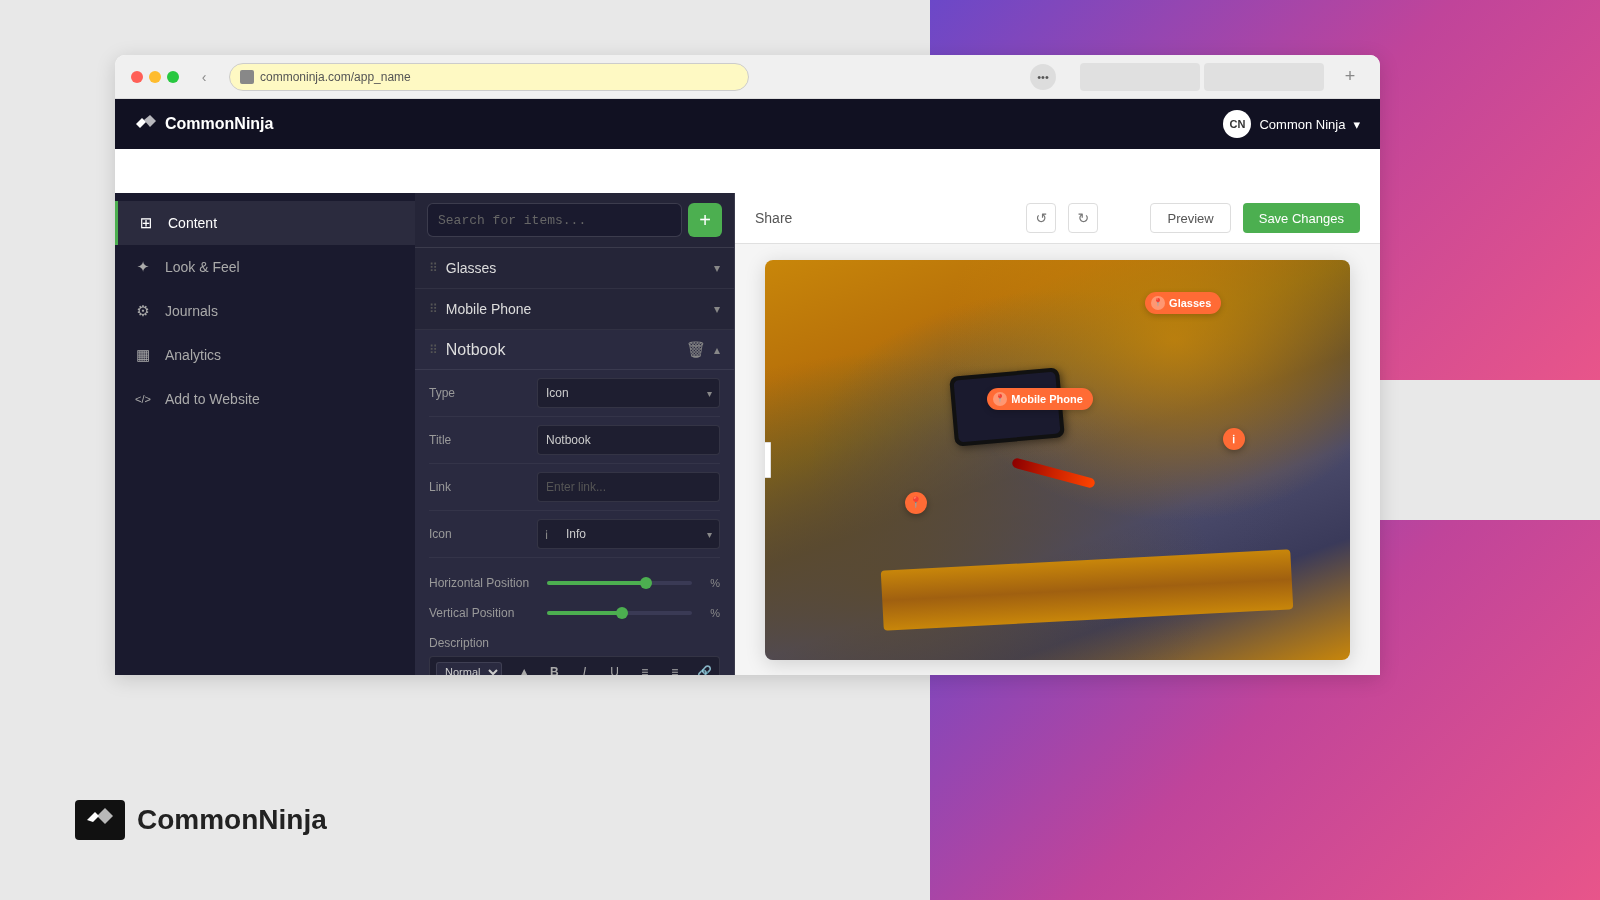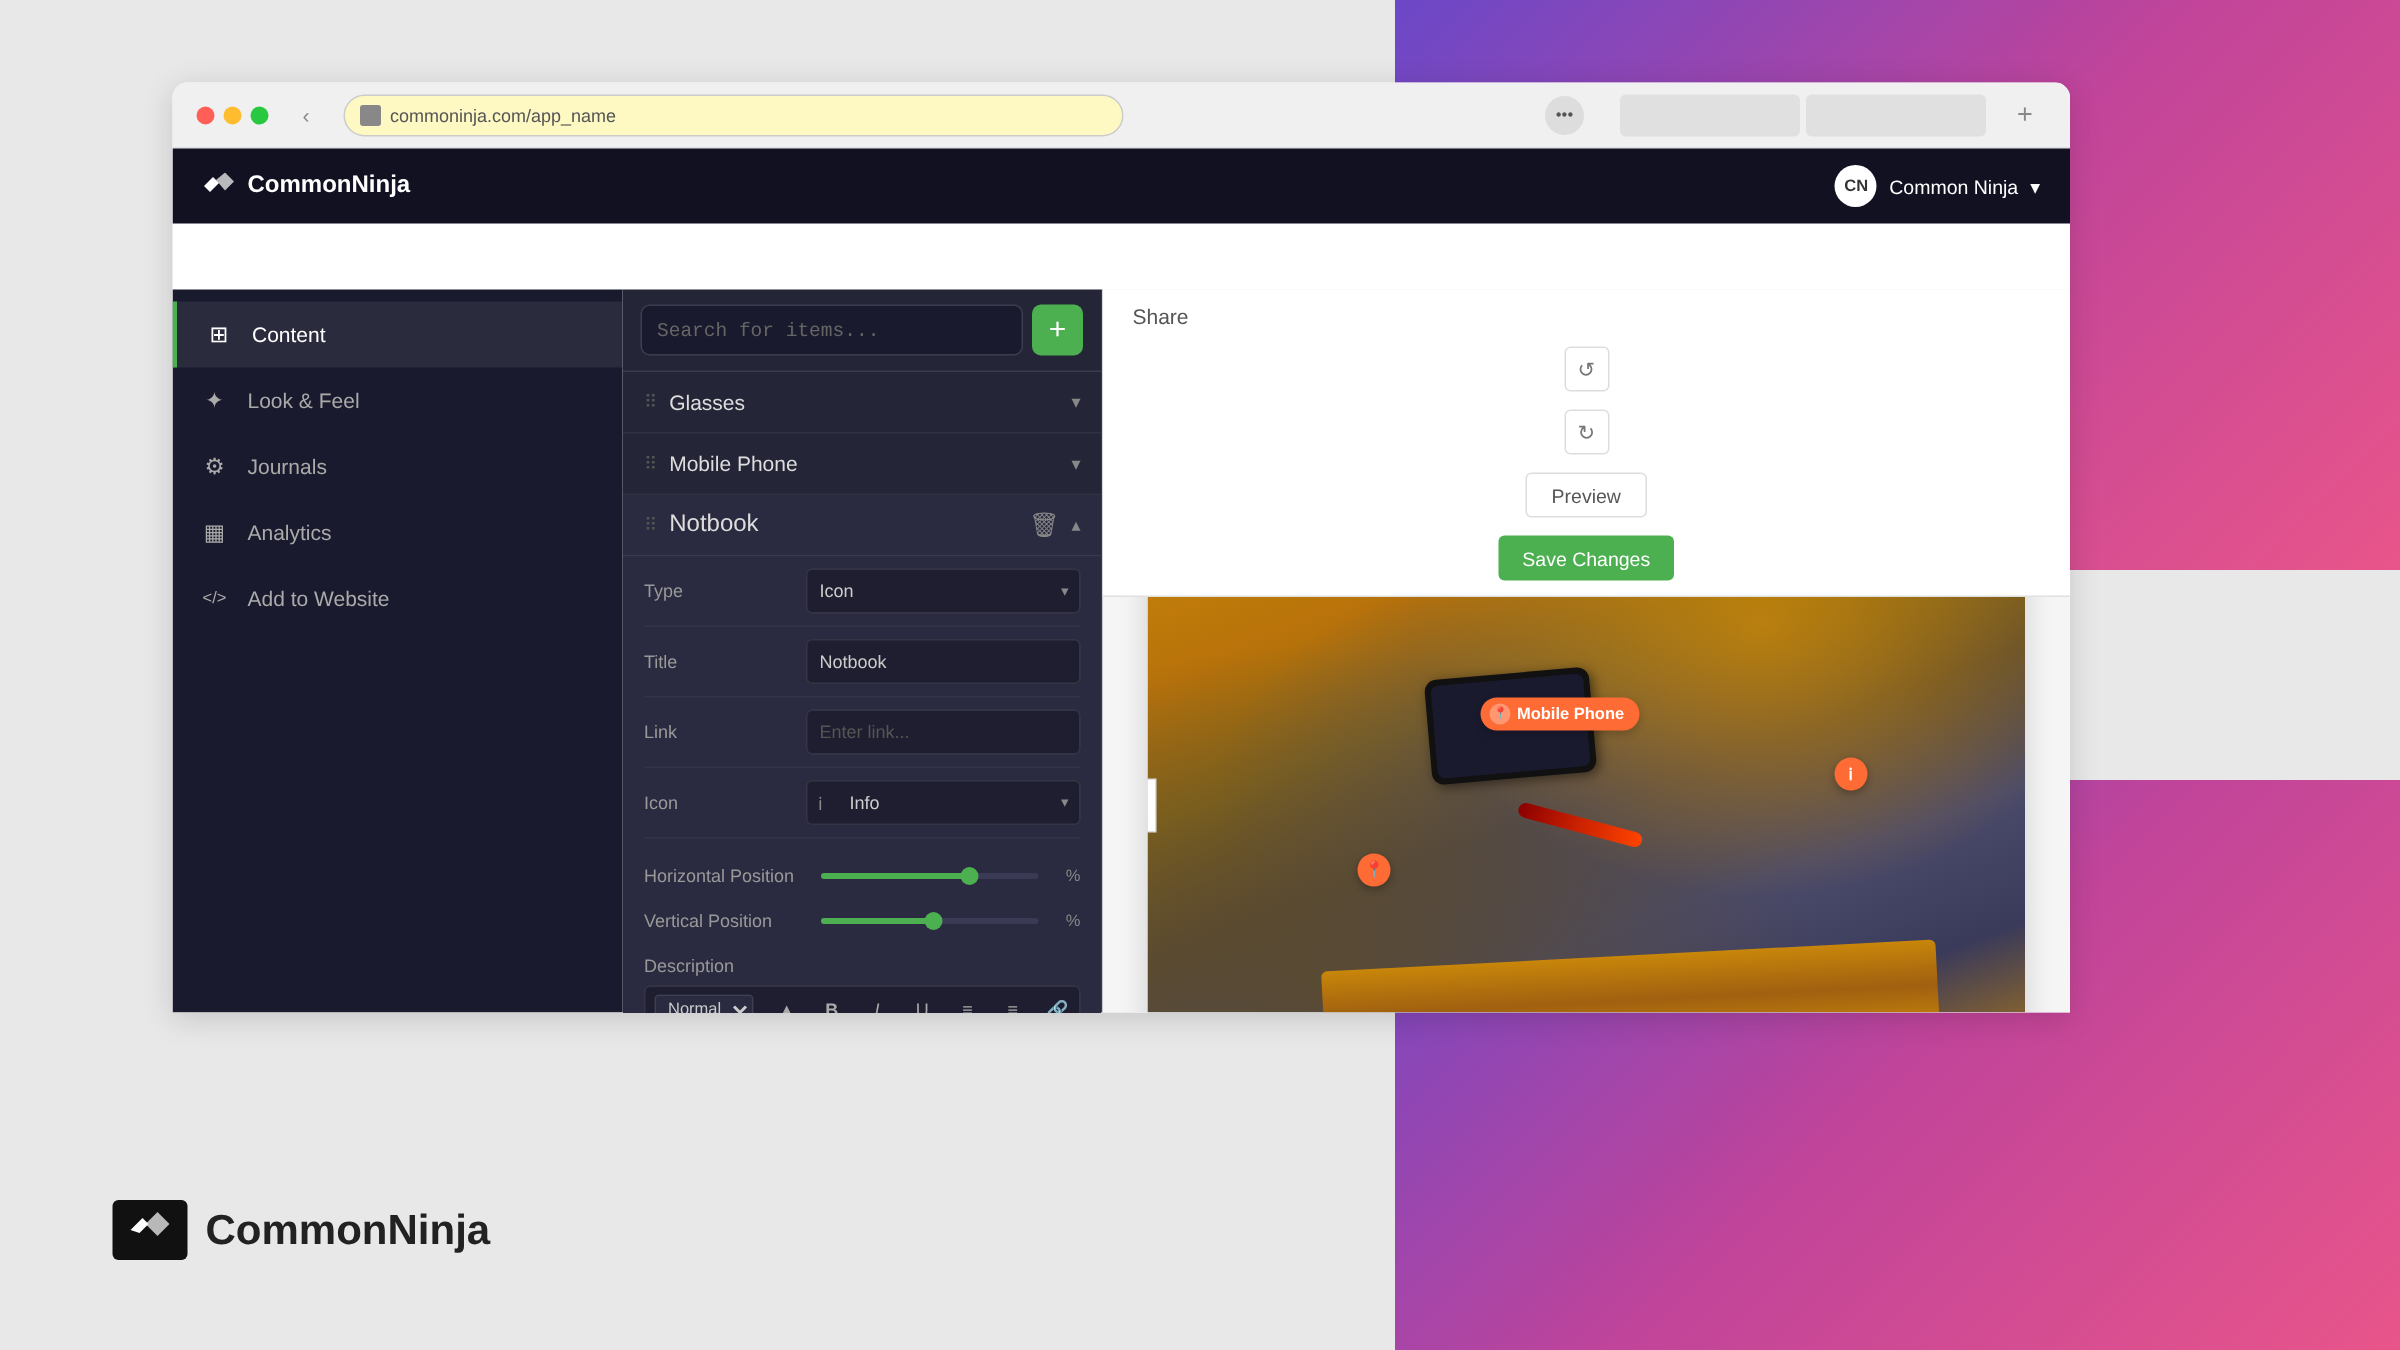--- a/index.html
+++ b/index.html
@@ -484,21 +484,20 @@
       overflow: hidden;
     }
 
     .editor-toolbar {
       display: flex;
       align-items: center;
       padding: 10px 20px;
       background: #fff;
       border-bottom: 1px solid #e0e0e0;
       gap: 12px;
-      flex-direction: column;
     }
 
     .editor-share-label {
       font-size: 14px;
       color: #555;
       margin-right: auto;
     }
 
     .editor-icon-btn {
       width: 30px; height: 30px;
@@ -513,20 +512,21 @@
 
     .editor-preview-btn {
       height: 30px;
       padding: 0 16px;
       background: #fff;
       border: 1px solid #ddd;
       border-radius: 4px;
       cursor: pointer;
       font-size: 13px;
       color: #555;
+      margin-left: 40px;
     }
 
     .editor-save-btn {
       height: 30px;
       padding: 0 16px;
       background: #4caf50;
       border: none;
       border-radius: 4px;
       cursor: pointer;
       font-size: 13px;

